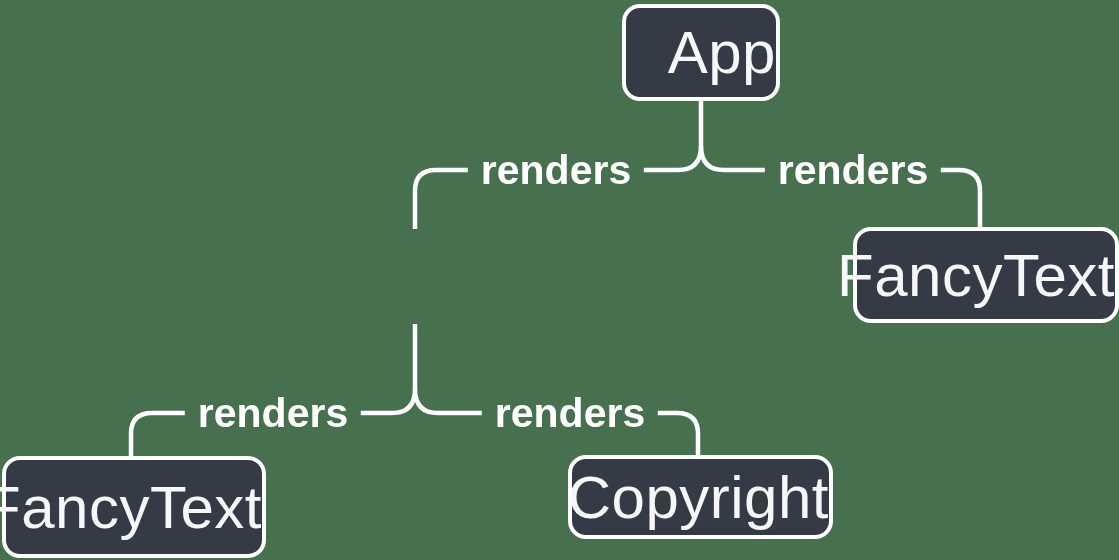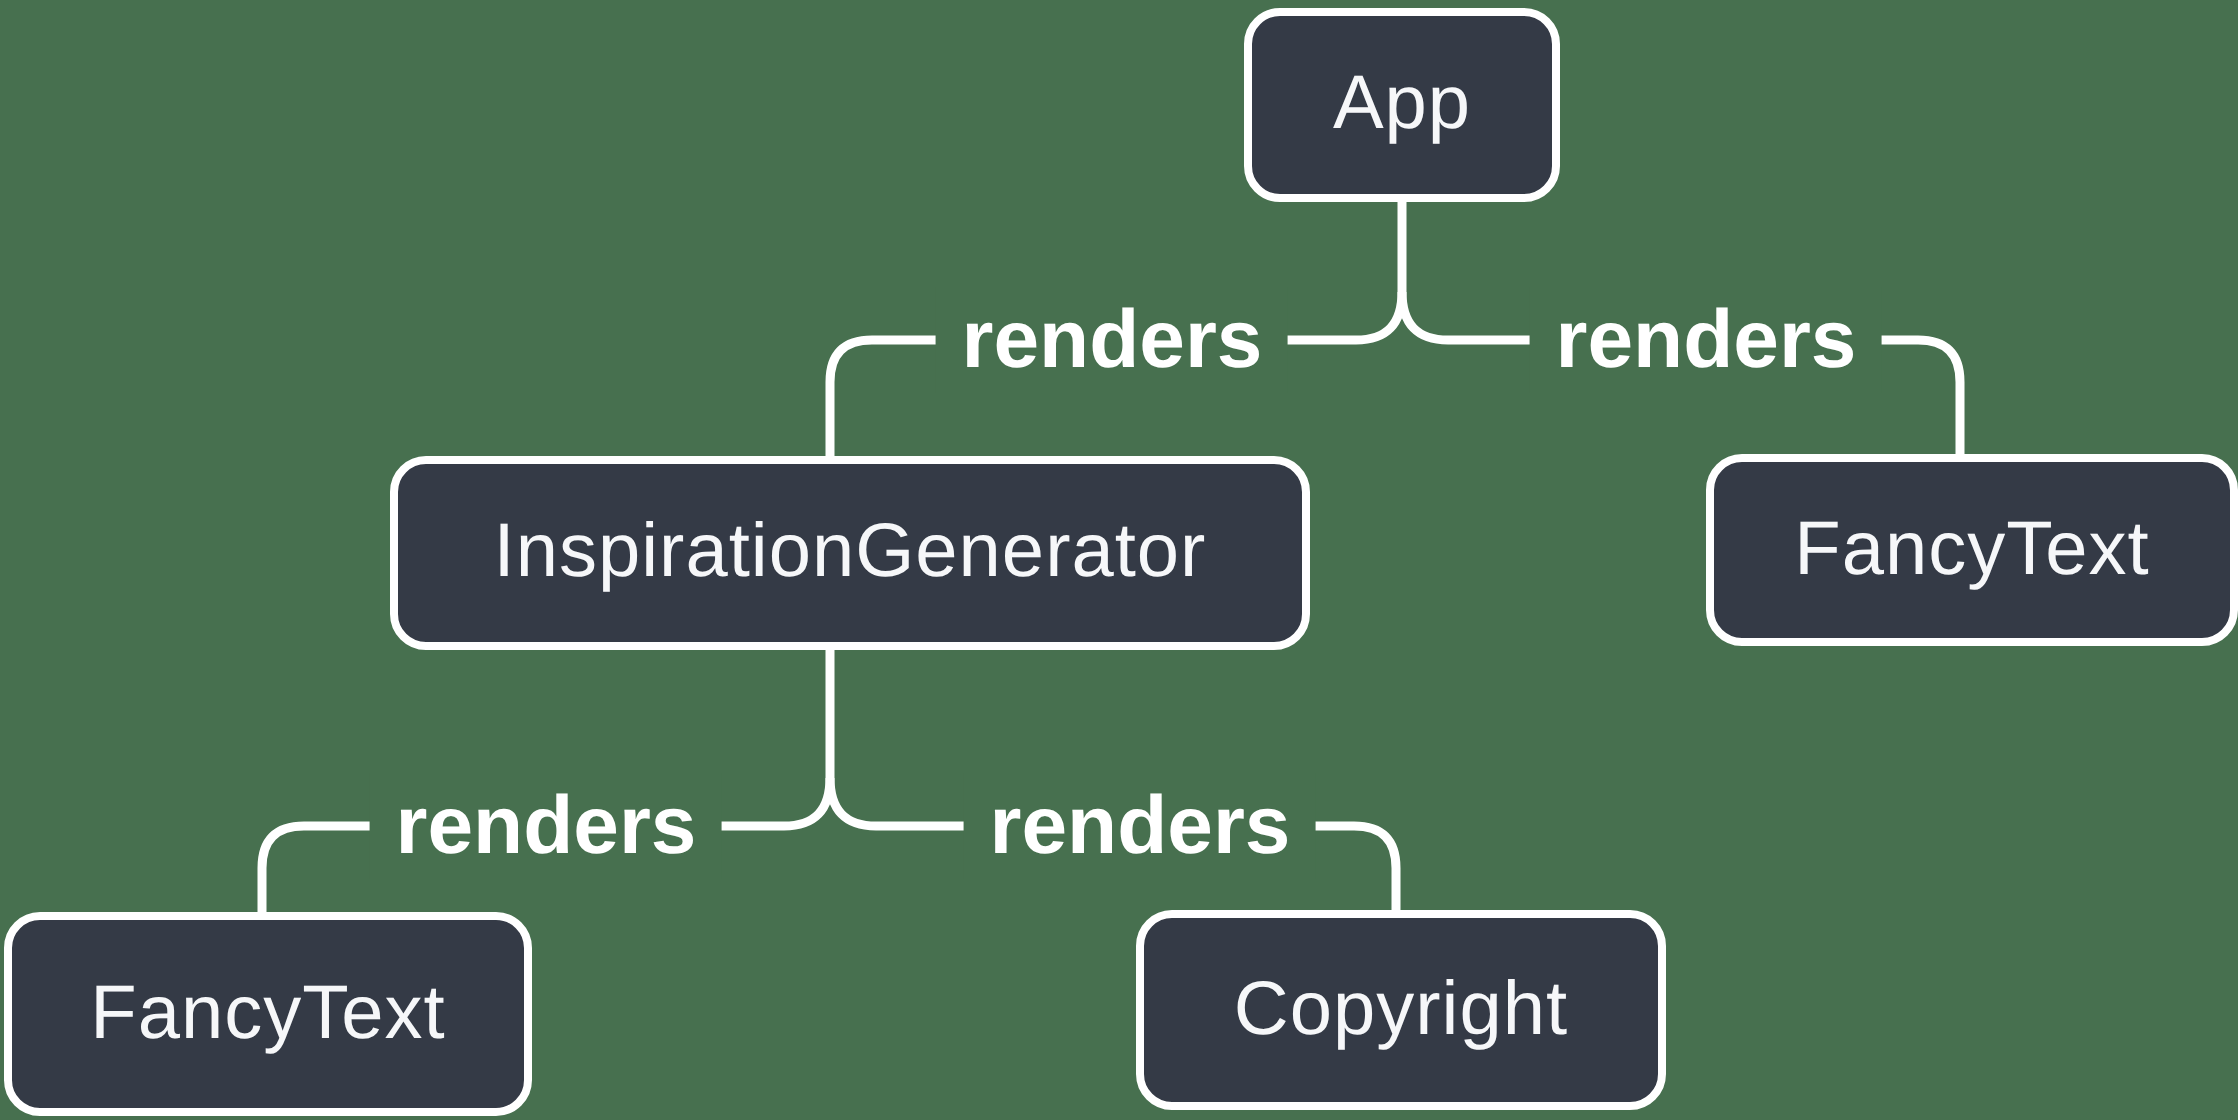--- a/index.html
+++ b/index.html
@@ -35,32 +35,32 @@
     stroke-width: 4.5;
     stroke-linejoin: round;
   }
   .node {
     position: absolute;
     background: var(--node-fill);
     border: 4px solid var(--node-border);
     border-radius: 18px;
     display: flex;
     align-items: center;
-    justify-content: center;
+    justify-content: flex-end;
     color: var(--node-text);
-    font-size: 38px;
+    font-size: 60px;
     font-weight: 400;
     letter-spacing: 0.5px;
     white-space: nowrap;
   }
   .node-app        { left: 622px; top: 4px;   width: 158px; height: 97px; }
   .node-ig         { left: 195px; top: 228px; width: 460px; height: 97px; }
   .node-ft-top     { left: 853px; top: 227px; width: 266px; height: 96px; }
   .node-ft-bottom  { left: 2px;   top: 456px; width: 264px; height: 102px; }
-  .node-copyright  { left: 568px; top: 455px; width: 265px; height: 100px; }
+  .node-copyright  { left: 568px; top: 455px; width: 265px; height: 84px; }
   .edge-label {
     position: absolute;
     transform: translate(-50%, -50%);
     background: var(--background);
     color: var(--label-text);
     font-size: 41px;
     font-weight: 600;
     line-height: 1;
     padding: 6px 13px;
     white-space: nowrap;
@@ -81,23 +81,20 @@
     <path d="M 701 146 Q 701 170 724 170 H 959 Q 980 170 980 191 V 229"></path>
     <path d="M 415 324 V 389"></path>
     <path d="M 415 389 Q 415 413 392 413 H 152 Q 131 413 131 434 V 457"></path>
     <path d="M 415 389 Q 415 413 438 413 H 677 Q 698 413 698 434 V 456"></path>
   </svg>
 
   <div class="node node-app">
     <span>App</span>
   </div>
 
-  <div class="node node-ig">
-    <span>InspirationGenerator</span>
-  </div>
 
   <div class="node node-ft-top">
     <span>FancyText</span>
   </div>
 
   <div class="node node-ft-bottom">
     <span>FancyText</span>
   </div>
 
   <div class="node node-copyright">

